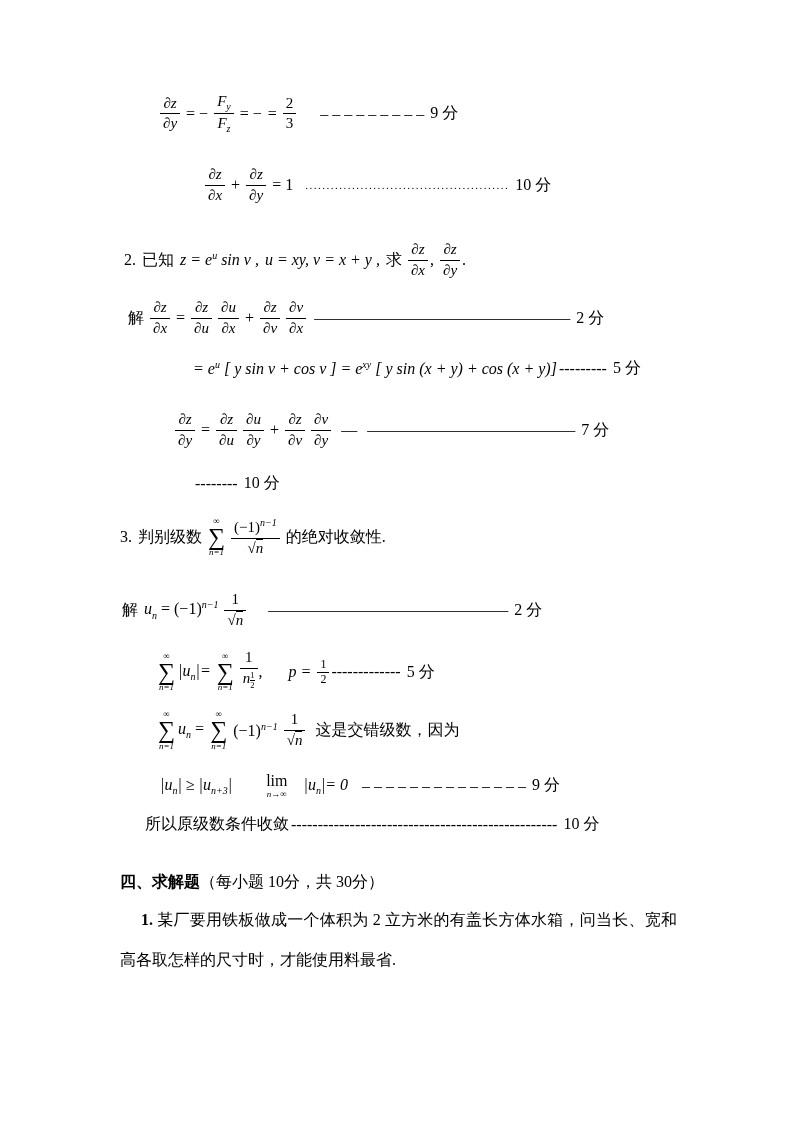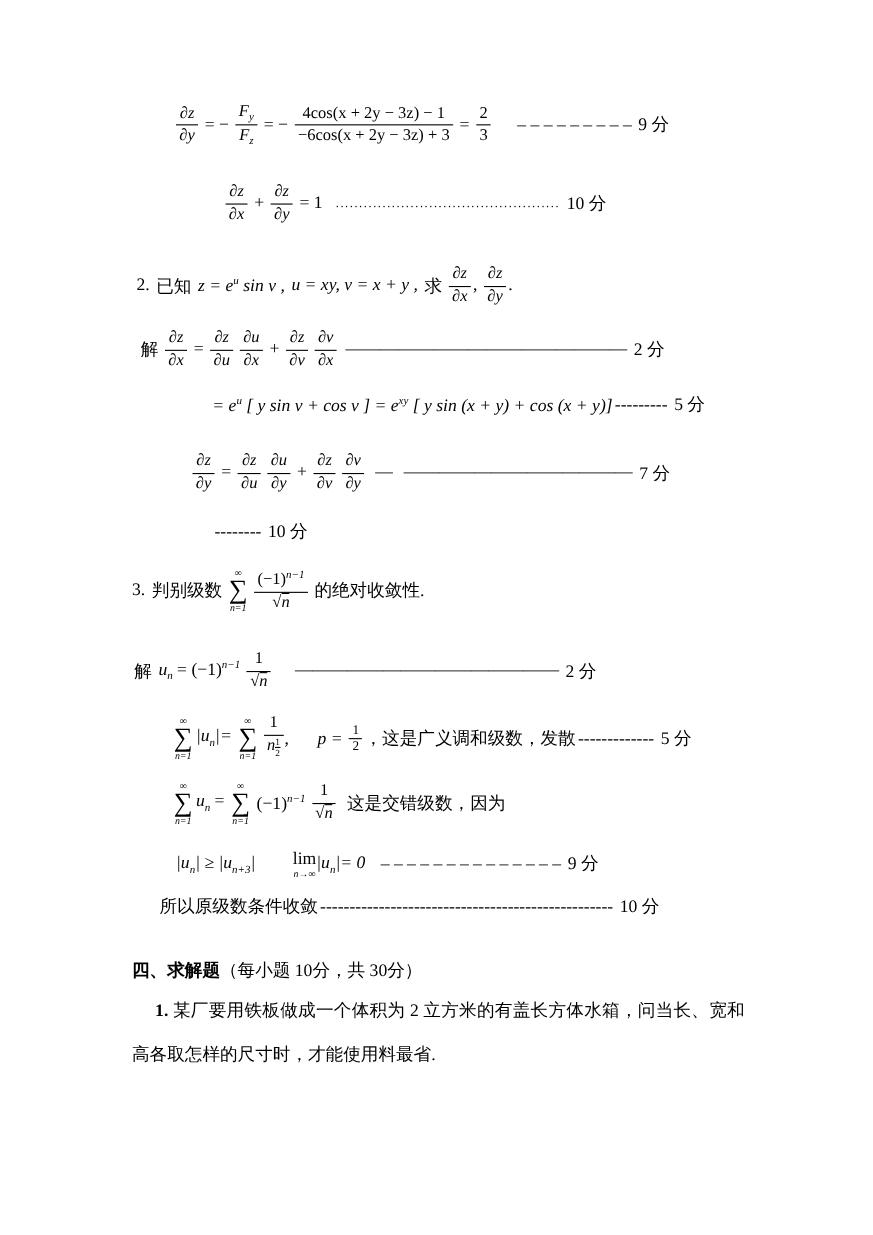--- a/index.html
+++ b/index.html
@@ -35,24 +35,20 @@
     <span class="frac">
       <span class="num it">∂z</span>
       <span class="den it">∂y</span>
     </span>
     <span class="chunk">= −</span>
     <span class="frac">
       <span class="num"><span class="it">F</span><sub class="it">y</sub></span>
       <span class="den"><span class="it">F</span><sub class="it">z</sub></span>
     </span>
     <span class="chunk">= −</span>
-    <span class="frac">
-      <span class="num">4cos(x + 2y − 3z) − 1</span>
-      <span class="den">−6cos(x + 2y − 3z) + 3</span>
-    </span>
     <span class="chunk">=</span>
     <span class="frac">
       <span class="num">2</span>
       <span class="den">3</span>
     </span>
     <span class="leader" style="margin-left:24px">– – – – – – – – –</span>
     <span>9 分</span>
   </div>
 
   <div class="row" style="top:165px;left:205px;">
@@ -199,21 +195,20 @@
             <span>1</span>
             <span class="stkd">2</span>
           </span></span>
     </span>
     <span style="margin-left:1px">,</span>
     <span class="chunk it" style="margin-left:26px">p =</span>
     <span class="frac sm">
       <span class="num">1</span>
       <span class="den">2</span>
     </span>
-    <span style="margin-left:2px">，这是广义调和级数，发散</span>
     <span class="leader" style="margin-left:2px">-------------</span>
     <span>5 分</span>
   </div>
 
   <div class="row" style="top:710px;left:158px;">
     <span class="sum">
       <span class="stop">∞</span>
       <span class="ssym">∑</span>
       <span class="sbot it">n=1</span>
     </span>
@@ -230,21 +225,21 @@
     </span>
     <span style="margin-left:10px">这是交错级数，因为</span>
   </div>
 
   <div class="row" style="top:772px;left:160px;">
     <span class="chunk"><span class="it">|u</span><sub class="it">n</sub><span class="it">| ≥ |u</span><sub class="it">n+3</sub><span class="it">|</span></span>
     <span class="limit" style="margin-left:34px">
       <span>lim</span>
       <span class="limsub it">n→∞</span>
     </span>
-    <span class="chunk" style="margin-left:0"><span class="it">|u</span><sub class="it">n</sub><span class="it">|= 0</span></span>
+    <span class="chunk" style="margin-left:16px"><span class="it">|u</span><sub class="it">n</sub><span class="it">|= 0</span></span>
     <span class="leader" style="margin-left:14px">– – – – – – – – – – – – – –</span>
     <span>9 分</span>
   </div>
 
   <div class="row" style="top:814px;left:145px;">
     <span>所以原级数条件收敛</span>
     <span class="leader" style="margin-left:2px">--------------------------------------------------</span>
     <span>10 分</span>
   </div>
 

